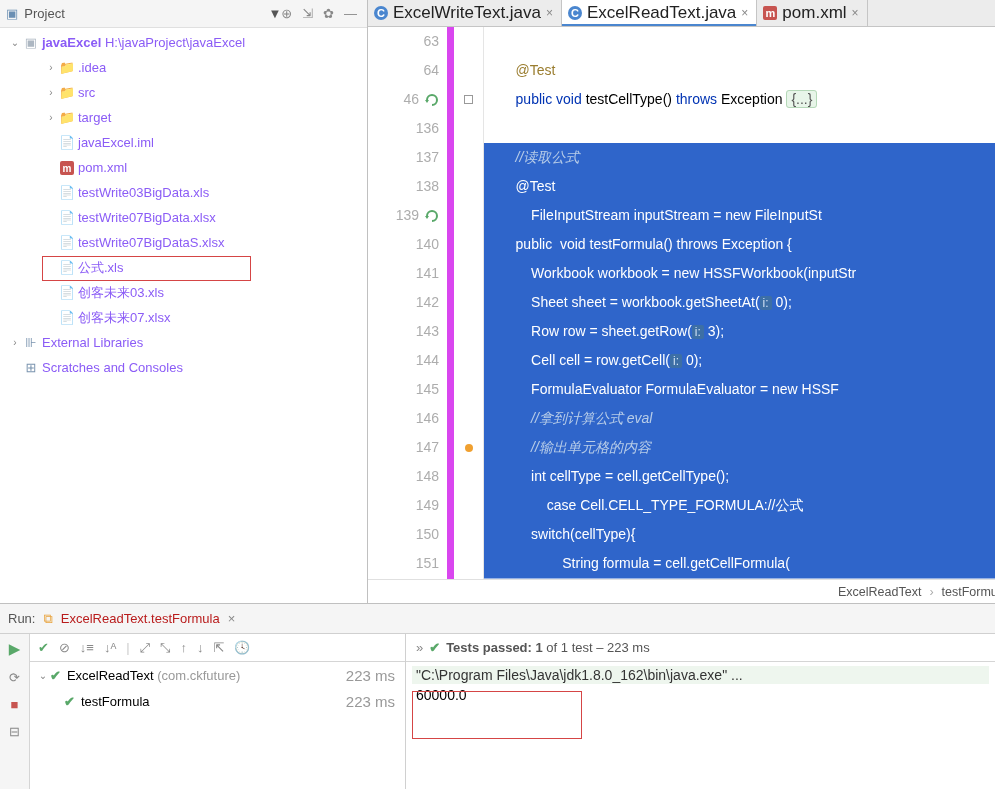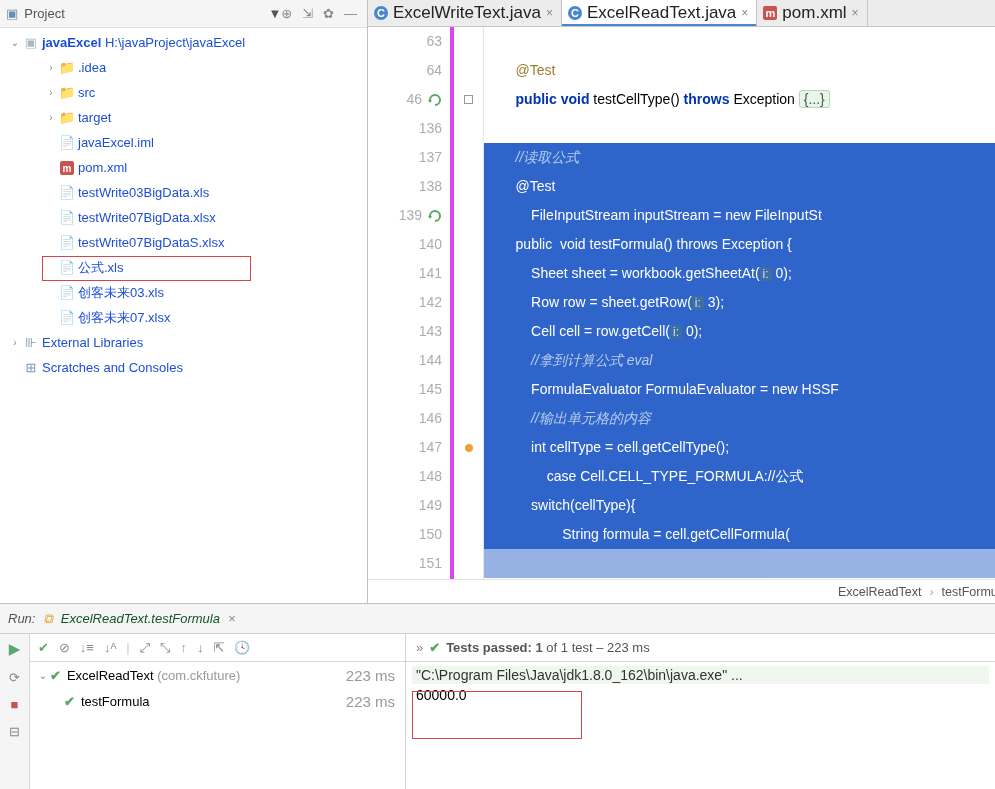--- a/index.html
+++ b/index.html
@@ -15,65 +15,65 @@
 .project-header .folder-icon { margin-right: 6px; color: #6b8fb3; }
 .project-header .title { flex: 1; color: #555; font-weight: 400; }
 .project-header .dropdown-arrow { color: #555; margin-left: 4px; }
 .project-header .toolbar-icons { display: flex; gap: 10px; margin-right: 4px; }
 .project-header .toolbar-icons span { color: #888; cursor: pointer; }
 
 .project-tree { flex: 1; overflow: auto; padding-top: 2px; }
 .tree-row { display: flex; align-items: center; height: 25px; padding-left: 4px; cursor: pointer; }
 .tree-arrow { width: 14px; color: #888; font-size: 10px; text-align: center; }
 .tree-icon { width: 18px; text-align: center; margin-right: 2px; }
-.tree-label { color: #1d4ed8; }
+.tree-label { color: #8b5cf6; }
 .tree-row.selected-file { position: relative; }
 .tree-row.selected-file::after {
   content: ""; position: absolute; left: 42px; top: 1px; right: 116px; height: 23px;
   border: 1px solid #d54545; pointer-events: none;
 }
 .depth-0 { padding-left: 8px; }
 .depth-2 { padding-left: 44px; }
 
 
 .editor-area { flex: 1; display: flex; flex-direction: column; overflow: hidden; }
 .tabs { display: flex; height: 27px; background: #ececec; border-bottom: 1px solid #c5c5c5; overflow: hidden; }
 .tab { display: flex; align-items: center; padding: 0 8px 0 6px; border-right: 1px solid #c5c5c5; gap: 5px; cursor: pointer; position: relative; }
 .tab.active { background: #fff; }
 .tab.active::after { content: ""; position: absolute; left: 0; right: 0; bottom: -1px; height: 3px; background: #4a86cf; }
 .tab .icon { font-size: 11px; }
 .tab .label { font-size: 17px; color: #222; }
 .tab .close { color: #888; font-size: 12px; }
 
 .editor-body { flex: 1; display: flex; overflow: hidden; font-family: "JetBrains Mono", Consolas, monospace; font-size: 14px; }
-.gutter { width: 86px; background: #fff; border-right: 4px solid #d946ef; padding-right: 8px; }
+.gutter { width: 86px; background: #fff; border-right: 7px solid #d946ef; padding-right: 8px; }
 .gutter-line { height: 29px; line-height: 29px; text-align: right; color: #adadad; display: flex; justify-content: flex-end; align-items: center; gap: 6px; }
 .gutter-extra { width: 30px; background: #fff; border-right: 1px solid #e5e5e5; }
 .gutter-extra-line { height: 29px; display: flex; align-items: center; justify-content: center; }
 .code { flex: 1; overflow: hidden; }
 .code-line { height: 29px; line-height: 29px; white-space: pre; padding-left: 16px; }
 .orange-dot { width: 8px; height: 8px; background: #f0a030; border-radius: 50%; }
 .fold-box { width: 9px; height: 9px; border: 1px solid #999; position: relative; }
 
 
 .code-line.sel { background: #2f65ca; color: #fff; }
 .code-line.sel .cm { color: #b8cde8; font-style: italic; }
 .code-line.sel .badge { background: #3d6fa5; color: #cfe0f3; padding: 0 3px; border-radius: 2px; font-size: 12px; }
 .code-line .anno { color: #9a7d2f; }
-.code-line .kw { color: #0033b3; font-weight: bold; }
+.code-line .kw { color: #0033b3; font-weight: normal; }
 .code-line .cm { color: #808080; font-style: italic; }
 .fold-region { background: #e8f5e9; border: 1px solid #b5d8b8; padding: 0 4px; border-radius: 3px; color: #555; }
 
 .breadcrumb { height: 24px; border-top: 1px solid #e0e0e0; display: flex; align-items: center; padding-left: 470px; font-size: 12.5px; color: #555; gap: 8px; }
 .breadcrumb .sep { color: #aaa; }
 
 
-.run-header { height: 30px; display: flex; align-items: center; padding: 0 8px; background: #f5f5f5; border-bottom: 1px solid #d0d0d0; gap: 8px; font-style: italic; }
+.run-header { height: 30px; display: flex; align-items: center; padding: 0 8px; background: #f5f5f5; border-bottom: 1px solid #d0d0d0; gap: 8px; }
 .run-header .label { color: #555; }
-.run-header .name { color: #14532d; }
+.run-header .name { color: #b91c1c; }
 
 .run-body { flex: 1; display: flex; }
 .run-tool-col { width: 30px; background: #f5f5f5; border-right: 1px solid #d5d5d5; display: flex; flex-direction: column; align-items: center; padding-top: 6px; gap: 12px; }
 .run-tool-col span { color: #888; cursor: pointer; width: 18px; text-align: center; }
 .run-tool-col .play { color: #59a869; font-size: 15px; }
 
 .run-tree-wrap { width: 376px; display: flex; flex-direction: column; border-right: 1px solid #d0d0d0; }
 .run-tree-toolbar { height: 28px; display: flex; align-items: center; gap: 10px; padding: 0 8px; border-bottom: 1px solid #d5d5d5; color: #888; }
 .run-tree-toolbar span { cursor: pointer; }
 .run-tree { flex: 1; }
@@ -275,25 +275,26 @@
           </div>
         <div class="code">
           <div class="code-line"></div>
           <div class="code-line">    <span class="anno">@Test</span></div>
           <div class="code-line">    <span class="kw">public</span> <span class="kw">void</span> <span>testCellType()</span> <span class="kw">throws</span> <span>Exception</span> <span class="fold-region">{...}</span></div>
           <div class="code-line"></div>
           <div class="code-line sel">    <span class="cm">//读取公式</span></div>
           <div class="code-line sel">    <span>@Test</span></div>
           <div class="code-line sel">    <span>    FileInputStream inputStream = new FileInputSt</span></div>
           <div class="code-line sel">    <span>public  void testFormula() throws Exception {</span></div>
+          <div class="code-line sel">    <span>    Workbook workbook = new HSSFWorkbook(inputStr</span></div>
           <div class="code-line sel">    <span>    Sheet sheet = workbook.getSheetAt(</span><span class="badge">i:</span><span> 0);</span></div>
           <div class="code-line sel">    <span>    Row row = sheet.getRow(</span><span class="badge">i:</span><span> 3);</span></div>
           <div class="code-line sel">    <span>    Cell cell = row.getCell(</span><span class="badge">i:</span><span> 0);</span></div>
+          <div class="code-line sel">    <span>    FormulaEvaluator FormulaEvaluator = new HSSF</span></div>
           <div class="code-line sel">    <span class="cm">    //拿到计算公式 eval</span></div>
-          <div class="code-line sel">    <span>    FormulaEvaluator FormulaEvaluator = new HSSF</span></div>
           <div class="code-line sel">    <span class="cm">    //输出单元格的内容</span></div>
           <div class="code-line sel">    <span>    int cellType = cell.getCellType();</span></div>
           <div class="code-line sel">    <span>        case Cell.CELL_TYPE_FORMULA://公式</span></div>
           <div class="code-line sel">    <span>    switch(cellType){</span></div>
           <div class="code-line sel">    <span>            String formula = cell.getCellFormula(</span></div>
           <div class="code-line sel" style="opacity:.5">    </div>
         </div>
       </div>
       <div class="breadcrumb">
         <span>ExcelReadText</span>

